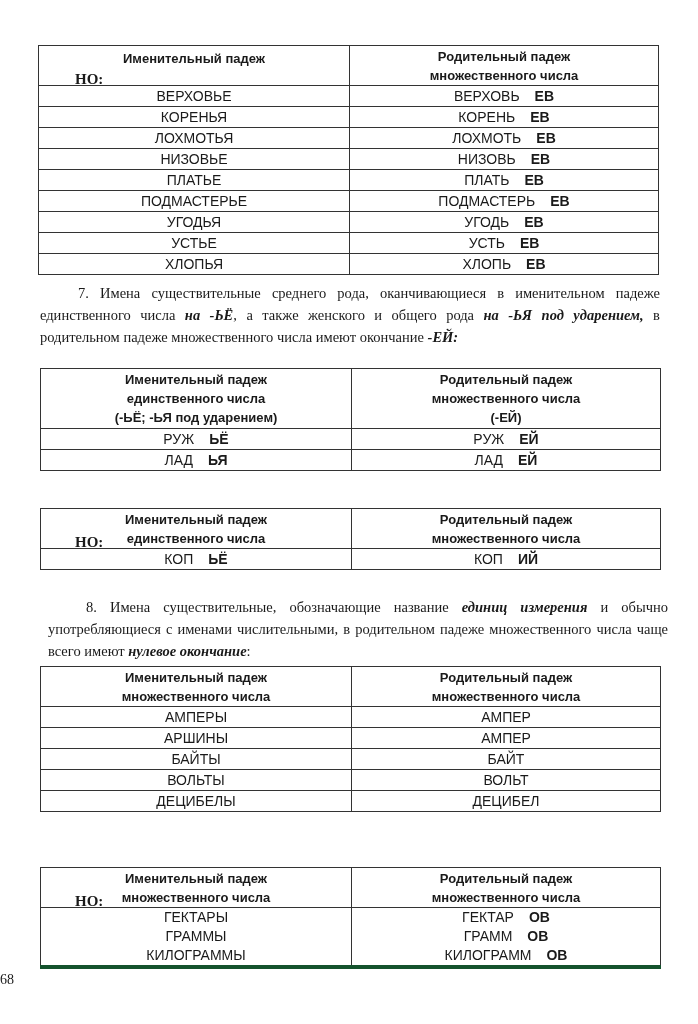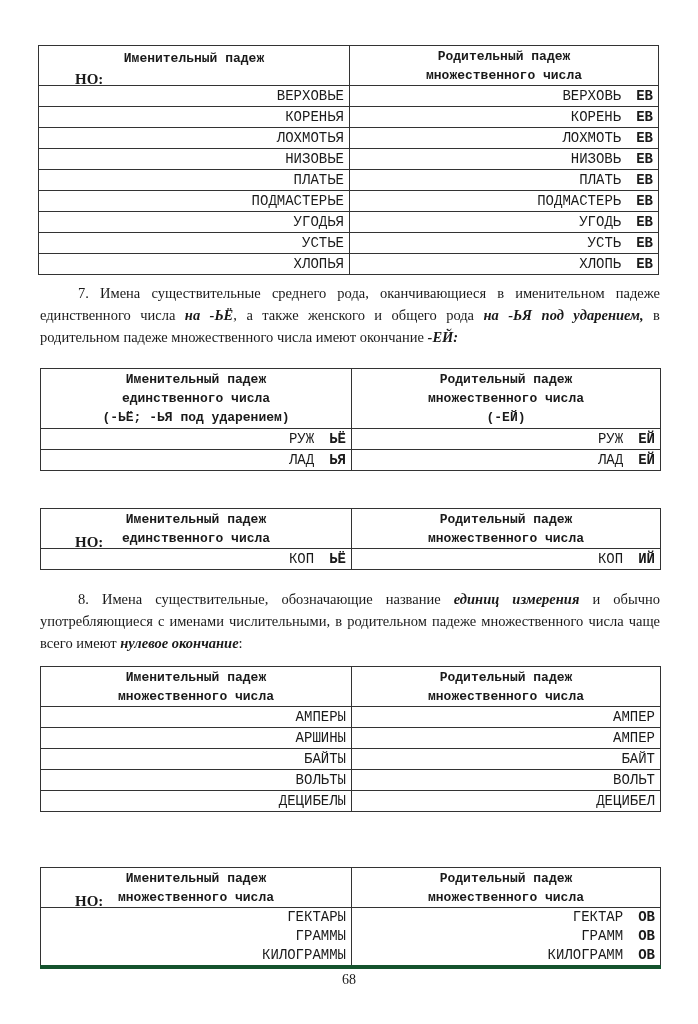--- a/index.html
+++ b/index.html
@@ -4,38 +4,38 @@
 <style>
   html, body { margin: 0; padding: 0; }
   body {
     width: 698px; height: 1024px; background: #ffffff; position: relative; overflow: hidden;
     font-family: "Liberation Serif", serif; color: #1a1a1a;
   }
   .abs { position: absolute; }
   .no-label { font-weight: bold; font-size: 15px; margin-top: 45px; }
   table.t {
     position: absolute; border-collapse: collapse; table-layout: fixed;
-    font-family: Liberation Mono, monospace; font-size: 14px; border-radius: 17px;
+    font-family: Liberation Sans, sans-serif; font-size: 14px; border-radius: 17px;
   }
   table.t td, table.t th {
     border: 1px solid #333; padding: 0 5px; vertical-align: middle; line-height: 19px;
   }
   table.t th {
     font-weight: bold; font-size: 13px; text-align: center; line-height: 19px;
   }
-  table.t td { height: 20px; text-align: right; }
+  table.t td { height: 20px; text-align: center; }
   table.t.noinner td { border-top: none; border-bottom: none; height: 19px; }
   table.t.noinner tr:last-child td { border-bottom: 4px solid #14532d; }
   .hl { font-weight: bold; padding-left: 15px; }
   .para {
     position: absolute; left: 40px; width: 620px; font-size: 14.5px; line-height: 22px;
     text-align: justify; text-indent: 38px;
   }
   .para b { font-weight: bold; font-style: italic; }
-  .pagenum { position: absolute; left: 0; width: 698px; text-align: center; top: 972px; font-size: 14px; }
+  .pagenum { position: absolute; left: 0; width: 698px; text-align: left; top: 972px; font-size: 14px; }
 </style>
 </head>
 <body>
 
 <div class="abs no-label" style="left:75px; top:26px;">НО:</div>
 <table class="t" style="left:38px; top:45px; width:620px;">
   <colgroup>
       <col style="width:311px">
       <col style="width:309px">
     </colgroup>
@@ -132,21 +132,21 @@
           <div>множественного числа</div>
         </th>
   </tr>
   <tr>
     <td><span>КОП</span><span class="hl">ЬЁ</span></td>
     <td><span>КОП</span><span class="hl">ИЙ</span></td>
   </tr>
 </tbody>
   </table>
 
-<p class="para" style="top:588px; margin:0;"><span>8. Имена существительные, обозначающие название </span><b>единиц измерения</b><span> и обычно употребляющиеся с именами числительными, в родительном падеже множественного числа чаще всего имеют </span><b>нулевое окончание</b><span>:</span></p>
+<p class="para" style="top:588px; margin:8px;"><span>8. Имена существительные, обозначающие название </span><b>единиц измерения</b><span> и обычно употребляющиеся с именами числительными, в родительном падеже множественного числа чаще всего имеют </span><b>нулевое окончание</b><span>:</span></p>
 
 <table class="t" style="left:40px; top:666px; width:620px;">
   <colgroup>
       <col style="width:311px">
       <col style="width:309px">
     </colgroup>
   <tbody>
       <tr style="height:40px">
     <th>
           <div>Именительный падеж</div>

